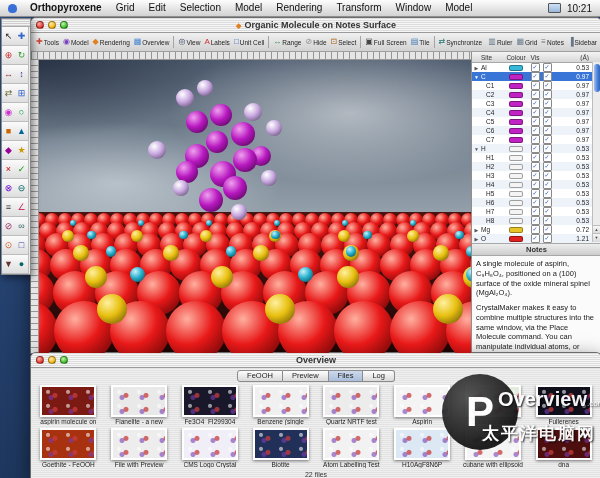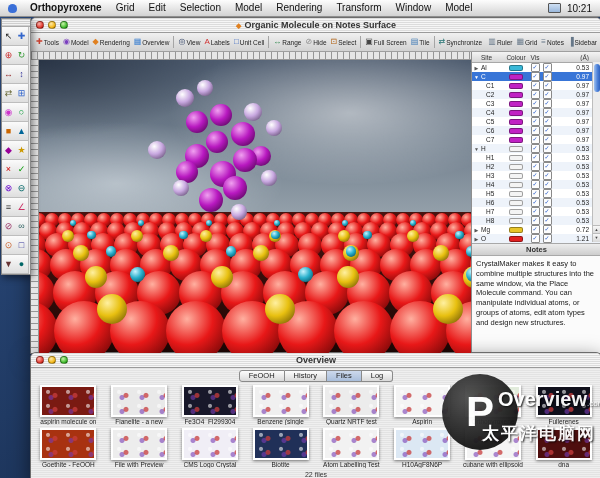--- a/index.html
+++ b/index.html
@@ -735,39 +735,40 @@
             <span class="scell-val">1.21</span>
           </div>
         </div>
       <div id="scrolltrack">
         <span id="scrollthumb"></span>
         <span class="sarrow" id="sarrow-up">▲</span>
         <span class="sarrow" id="sarrow-dn">▼</span>
       </div>
       <div id="notes-header">Notes</div>
       <div id="notes-body">
+        <p>A single molecule of aspirin, C₉H₈O₄, positioned on a (100) surface of the oxide mineral spinel (MgAl₂O₄).</p>
         <p>CrystalMaker makes it easy to combine multiple structures into the same window, via the Place Molecule command. You can manipulate individual atoms, or groups of atoms, edit atom types and design new structures.</p>
       </div>
     </div>
   </div>
 </div>
 
 <div id="overview-window" class="window">
   <div class="titlebar">
     <span class="lights">
       <span class="light red"></span>
       <span class="light yellow"></span>
       <span class="light green"></span>
     </span>
     <span class="wtitle">Overview</span>
   </div>
   <div id="ov-body">
     <div id="otabs">
         <span class="otab">FeOOH</span>
-        <span class="otab">History</span>
+        <span class="otab">Preview</span>
         <span class="otab active">Files</span>
         <span class="otab">Log</span>
       </div>
     <div id="thumb-grid">
         <div class="tcell">
           <div class="tbox" style="background-color: rgb(122, 26, 18);"></div>
           <div class="tcap">aspirin molecule on</div>
         </div>
         <div class="tcell">
           <div class="tbox" style="background-color: rgb(233, 233, 233);"></div>

